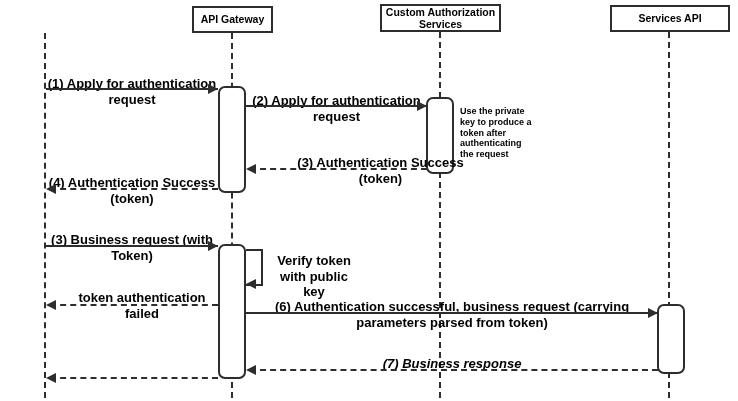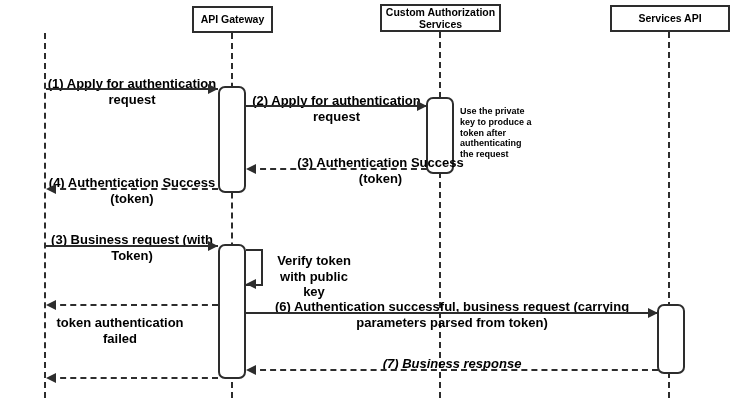--- a/index.html
+++ b/index.html
@@ -94,21 +94,21 @@
 
   <div class="mlabel" style="left:46px; top:232px; width:172px;">(3) Business request (with Token)</div>
   <div class="mline" style="left:46px; top:245px; width:172px;"></div>
   <div class="ah-r" style="left:208px; top:241px;"></div>
 
   <div class="loop" style="left:246px; top:249px; width:17px; height:37px;"></div>
   <div class="ah-l" style="left:246px; top:279px;"></div>
   <div class="mlabel" style="left:269px; top:253px; width:90px; text-align:center;">Verify token
 with public key</div>
 
-  <div class="mlabel" style="left:40px; top:290px; width:160px;margin-top:25px;">token authentication failed</div>
+  <div class="mlabel" style="left:62px; top:290px; width:160px;">token authentication failed</div>
   <div class="mline dashed" style="left:50px; top:304px; width:168px;"></div>
   <div class="ah-l" style="left:46px; top:300px;"></div>
 
   <div class="mlabel" style="left:246px; top:299px; width:412px;">(6) Authentication successful, business request (carrying parameters parsed from token)</div>
   <div class="mline" style="left:246px; top:312px; width:412px;"></div>
   <div class="ah-r" style="left:648px; top:308px;"></div>
 
   <div class="mlabel" style="left:246px; top:356px; width:412px;font-style:italic;">(7) Business response</div>
   <div class="mline dashed" style="left:250px; top:369px; width:408px;"></div>
   <div class="ah-l" style="left:246px; top:365px;"></div>

